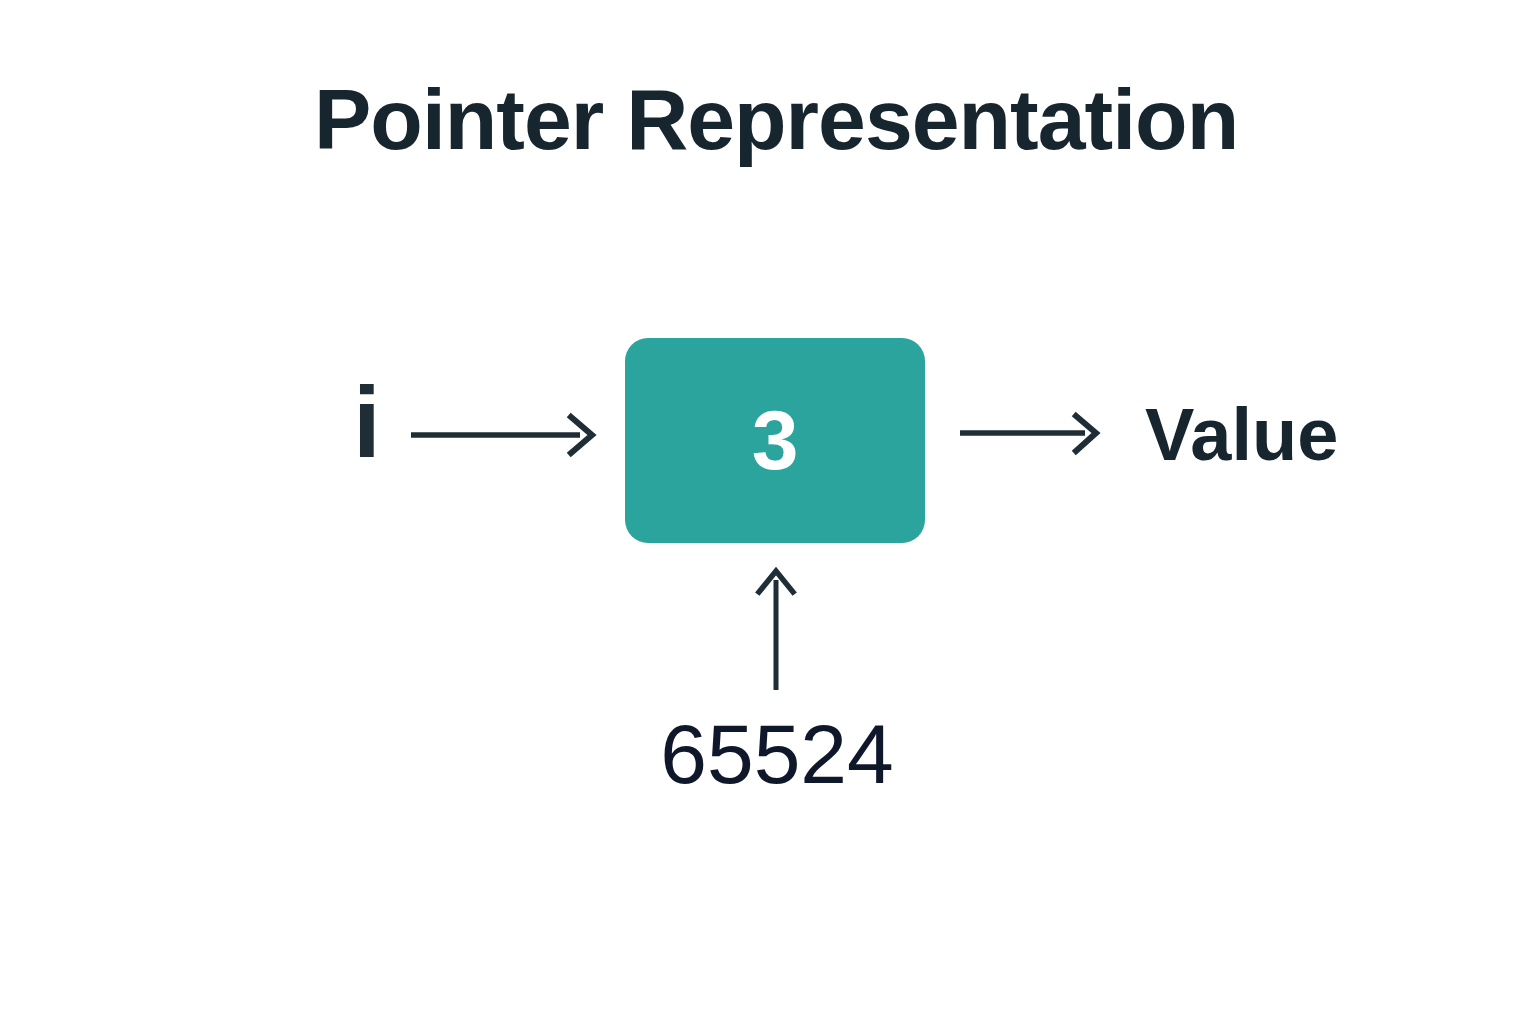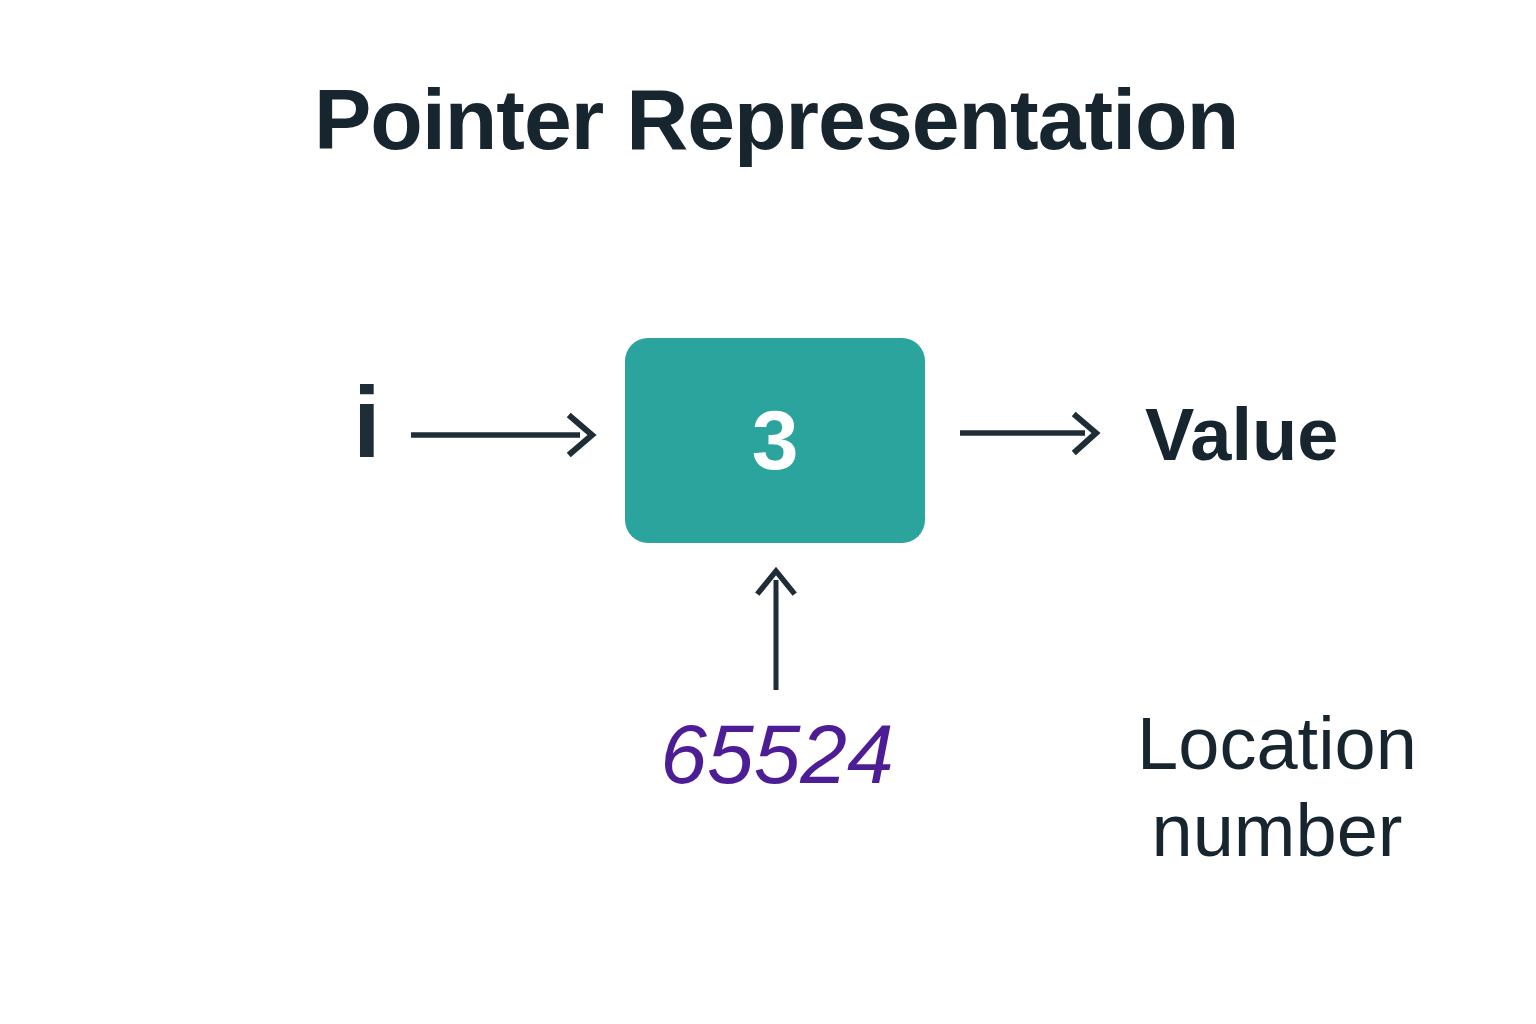--- a/index.html
+++ b/index.html
@@ -144,20 +144,16 @@
     </g>
 
     <g>
       <line x1="744" y1="690" x2="744" y2="580" stroke="#1f2d36" stroke-width="5" stroke-linecap="butt"></line>
       <polyline points="727,592 744,571 761,592" fill="none" stroke="#1f2d36" stroke-width="5.5" stroke-linecap="square" stroke-linejoin="miter"></polyline>
     </g>
   </svg>
 
   <div id="value-label" style="color: rgb(22, 37, 46);">Value</div>
 
-  <div id="address-label" style="color: #4c1d95; font-style: italic;">65524</div>
+  <div id="address-label" style="color: #0f172a;">65524</div>
 
-  <div id="location-label" style="color: rgb(22, 37, 46);">
-    <span class="line">Location</span>
-    <span class="line">number</span>
-  </div>
 
 </div>
 
 </body></html>

